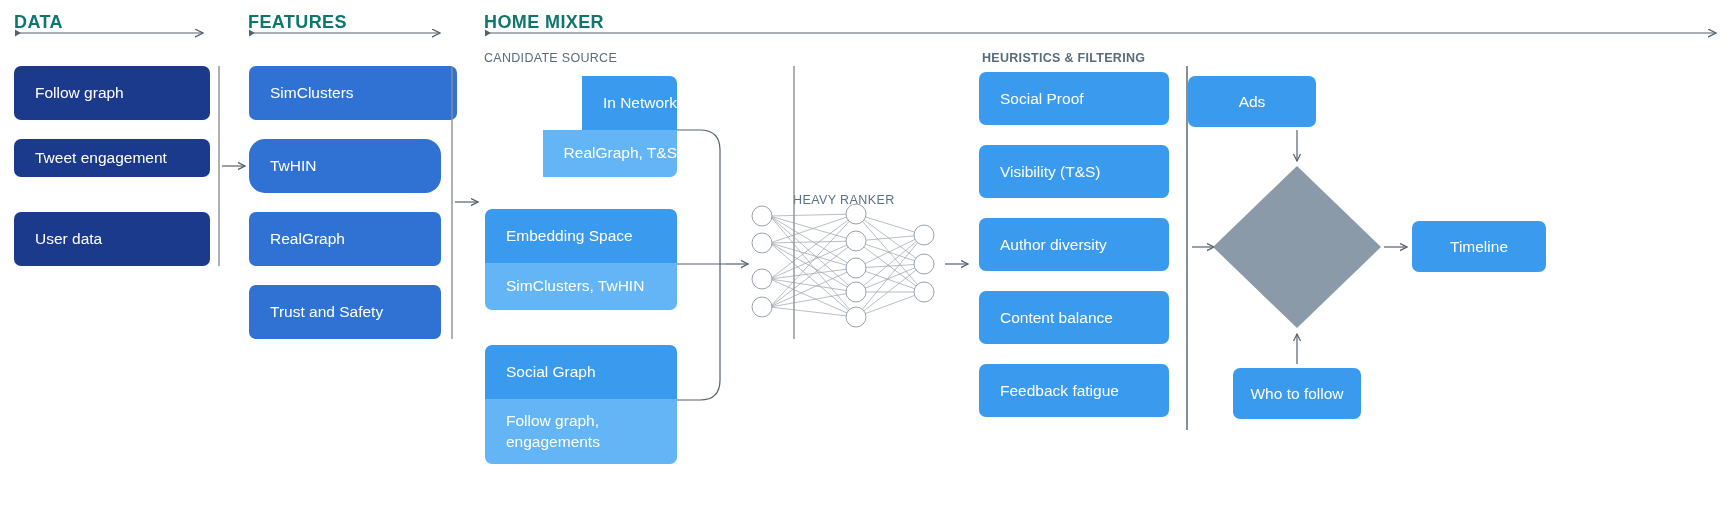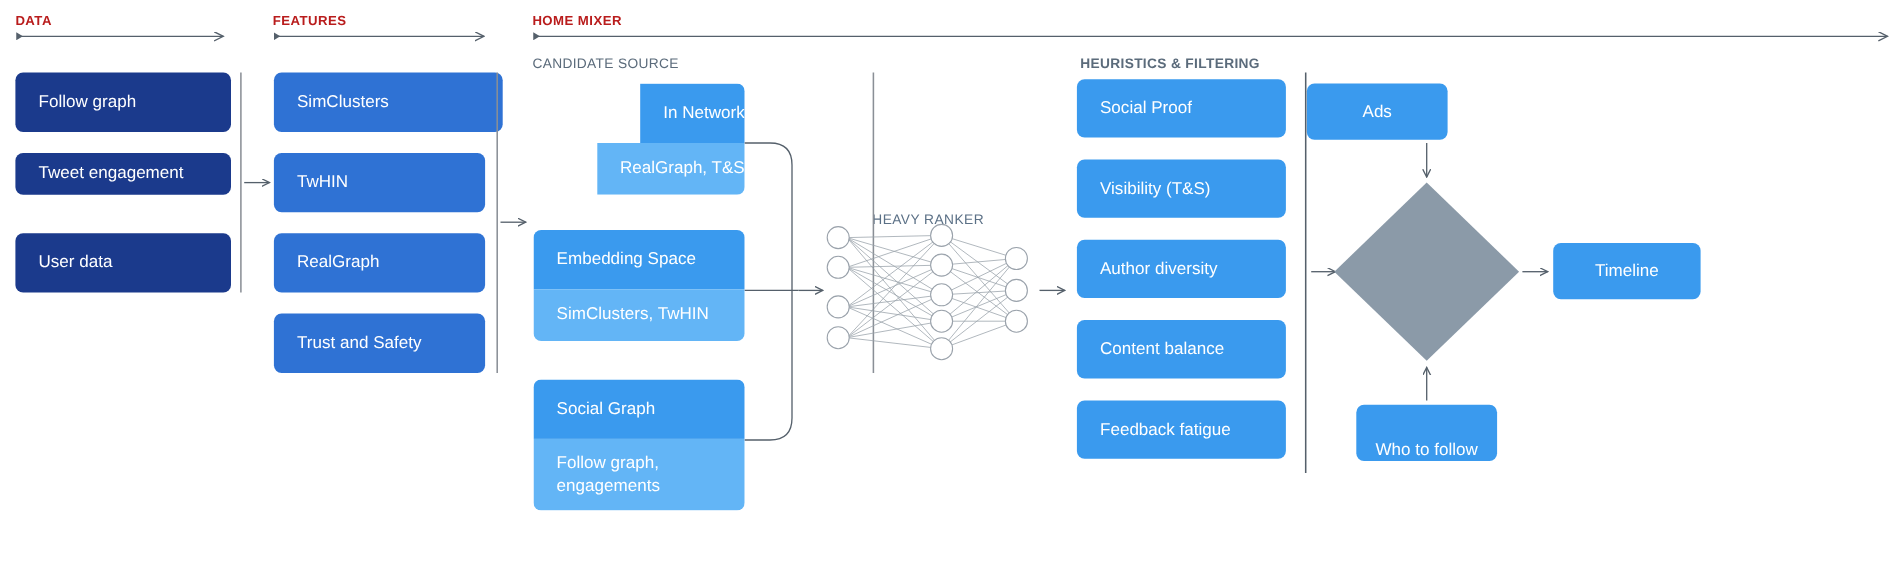--- a/index.html
+++ b/index.html
@@ -13,24 +13,24 @@
     position: relative;
     width: 1730px;
     height: 524px;
     background: #ffffff;
     overflow: hidden;
   }
 
   
   .sec-title {
     position: absolute;
-    font-size: 12px;
+    font-size: 18px;
     font-weight: bold;
     letter-spacing: 0.4px;
-    color: #b91c1c;
+    color: #0f766e;
     white-space: nowrap;
   }
   .sec-sub {
     position: absolute;
     font-size: 12.5px;
     letter-spacing: 0.3px;
     color: #5b6b7b;
     white-space: nowrap;
   }
 
@@ -118,21 +118,21 @@
   <div class="box navy" style="left:14px; top:139px; width:196px; height:38px;">
     <span>Tweet engagement</span>
   </div>
   <div class="box navy" style="left:14px; top:212px; width:196px; height:54px;">
     <span>User data</span>
   </div>
 
   <div class="box mid" style="left:249px; top:66px; width:208px; height:54px;">
     <span>SimClusters</span>
   </div>
-  <div class="box mid" style="left:249px; top:139px; width:192px; height:54px;">
+  <div class="box mid" style="left:249px; top:139px; width:192px; height:54px;border-radius:16px;">
     <span>TwHIN</span>
   </div>
   <div class="box mid" style="left:249px; top:212px; width:192px; height:54px;">
     <span>RealGraph</span>
   </div>
   <div class="box mid" style="left:249px; top:285px; width:192px; height:54px;">
     <span>Trust and Safety</span>
   </div>
 
   <div class="card" style="left:485px; top:76px; width:192px; height:101px;align-items:flex-end;">
@@ -165,21 +165,21 @@
     <span>Content balance</span>
   </div>
   <div class="box bright" style="left:979px; top:364px; width:190px; height:53px;">
     <span>Feedback fatigue</span>
   </div>
 
   <div class="box bright" style="left:1188px; top:76px; width:128px; height:51px; justify-content:center; padding-left:0;">
     <span>Ads</span>
   </div>
 
-  <div class="box bright" style="left:1233px; top:368px; width:128px; height:51px; justify-content:center; padding-left:0;align-items:flex-end;">
+  <div class="box bright" style="left:1233px; top:368px; width:128px; height:51px; justify-content:center; padding-left:0;">
     <span>Who to follow</span>
   </div>
 
   <div class="box bright" style="left:1412px; top:221px; width:134px; height:51px; justify-content:center; padding-left:0;">
     <span>Timeline</span>
   </div>
 
   <div class="diamond-label" style="left:1270px; top:239px;">Mixing</div>
 
   <svg class="layer" viewBox="0 0 1730 524">

